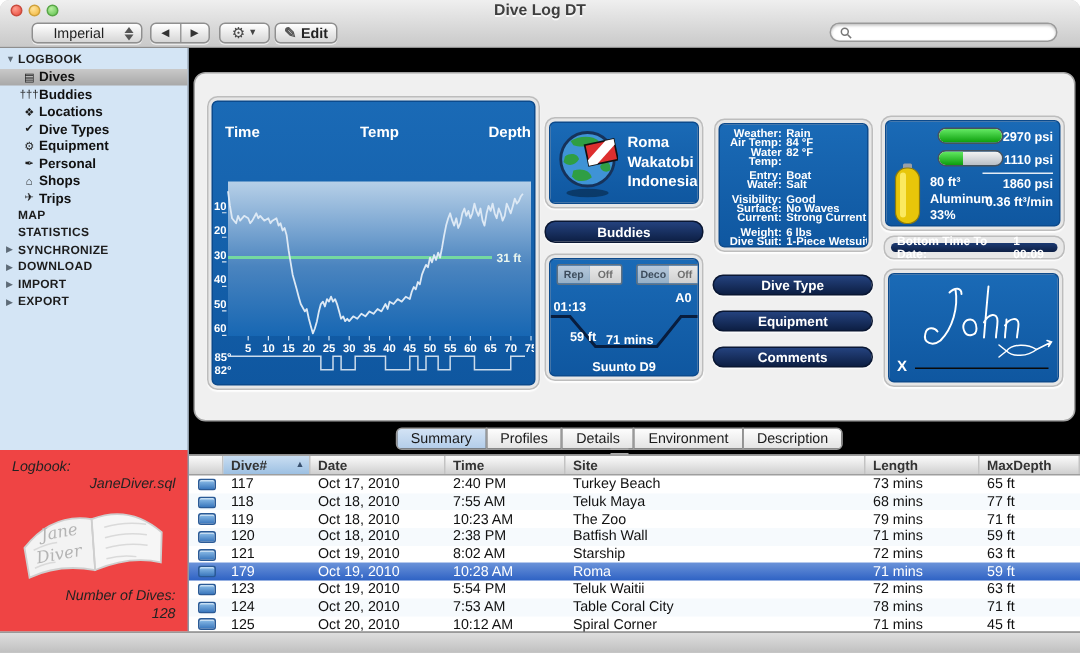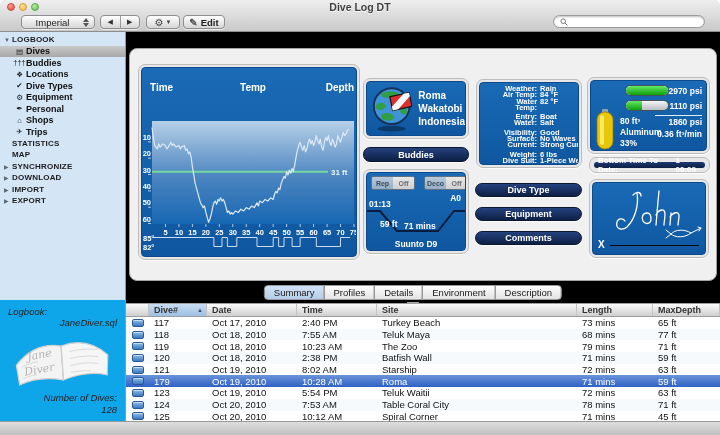--- a/index.html
+++ b/index.html
@@ -40,21 +40,21 @@
   .sidebar{position:absolute;left:0;top:32px;width:126px;height:268px;background:#d4e5f5;border-right:1px solid #8b98a5;padding-top:2px;}
   .sb-row{height:11.5px;display:flex;align-items:center;padding-left:4px;white-space:nowrap;}
   .sb-row .tri{width:8px;font-size:6px;color:#5e6b77;}
   .sb-row.group .label{font-size:8px;font-weight:bold;color:#1c1c1c;letter-spacing:.2px;}
   .sb-row.item{padding-left:13px;}
   .sb-row.item .icn{width:13px;font-size:7.5px;color:#1d1d1d;text-align:center;}
   .sb-row.item .label{font-size:9px;font-weight:bold;color:#111;}
   .sb-row.sel{background:linear-gradient(#c9c9c9,#a8a8a8);}
 
   
-  .logpanel{position:absolute;left:0;top:300px;width:126px;height:121px;background:#0ea5e9;border-right:1px solid #8b98a5;font-style:italic;}
+  .logpanel{position:absolute;left:0;top:300px;width:126px;height:121px;background:#ef4444;border-right:1px solid #8b98a5;font-style:italic;}
   .lp-label{position:absolute;left:8px;top:6px;font-size:9.5px;color:#222;}
   .lp-file{position:absolute;right:8px;top:17px;font-size:9.5px;color:#222;}
   .lp-dives{position:absolute;right:8px;top:92px;font-size:9.5px;color:#222;}
   .lp-count{position:absolute;right:8px;top:104px;font-size:9.5px;color:#222;}
   .lp-book{position:absolute;left:8px;top:28px;}
 
   
   .content{position:absolute;left:126px;top:32px;width:650px;height:389px;background:#000000;}
   .panel{position:absolute;left:3px;top:16px;width:588px;height:233px;background:#f0f0f0;border:1px solid #a3a3a3;border-radius:8px;box-shadow:0 1px 2px rgba(0,0,0,.2);}
 
@@ -73,21 +73,21 @@
   
   .comp-frame{left:233px;top:120px;width:106px;height:85px;}
   .toggles{position:absolute;left:4px;top:3px;display:flex;gap:9px;}
   .tgl{display:flex;border:1px solid #5e7183;border-radius:2px;overflow:hidden;}
   .tgl span{width:21px;height:12px;font-size:7px;font-weight:bold;display:flex;align-items:center;justify-content:center;}
   .tgl .on{background:linear-gradient(#b7c9dc,#94afc7);color:#3d4c5c;}
   .tgl .off{background:linear-gradient(#e9e9e9,#cfcfcf);color:#6e6e6e;}
   .comp-lab{position:absolute;color:#fff;font-weight:bold;font-size:8.5px;}
   
   .weather-frame{left:346px;top:30px;width:106px;height:89px;}
-  .wgrid{position:absolute;left:16px;top:3px;width:100%;display:grid;grid-template-columns:45% 55%;}
+  .wgrid{position:absolute;left:0;top:3px;width:100%;display:grid;grid-template-columns:45% 55%;}
   .wlab{text-align:right;padding-right:3px;font-size:7.5px;font-weight:bold;color:#fff;line-height:6.3px;}
   .wval{font-size:7.5px;font-weight:bold;color:#fff;line-height:6.3px;white-space:nowrap;}
   .wgap{grid-column:1/-1;height:3px;}
   
   .tank-frame{left:457px;top:28px;width:123px;height:77px;}
   .pbar{position:absolute;width:44px;height:11px;border-radius:6px;border:1px solid #44525f;background:linear-gradient(#f4f4f4,#b9bfc6);overflow:hidden;}
   .pbar .fill{height:100%;background:linear-gradient(#63e963,#0c9e0c);border-radius:5px 0 0 5px;}
   .pbar .fill.full{border-radius:5px;}
   .tlab{position:absolute;right:4px;color:#fff;font-size:8.5px;font-weight:bold;}
   .tline{position:absolute;right:4px;width:47px;border-top:1px solid #e3ecf5;}
@@ -197,25 +197,25 @@
       <div class="sb-row item">
         <span class="icn">⌂</span>
         <span class="label">Shops</span>
       </div>
       <div class="sb-row item">
         <span class="icn">✈</span>
         <span class="label">Trips</span>
       </div>
       <div class="sb-row group">
         <span class="tri"></span>
-        <span class="label">STATISTICS</span>
+        <span class="label">MAP</span>
       </div>
       <div class="sb-row group">
         <span class="tri"></span>
-        <span class="label">MAP</span>
+        <span class="label">STATISTICS</span>
       </div>
       <div class="sb-row group">
         <span class="tri">▶</span>
         <span class="label">SYNCHRONIZE</span>
       </div>
       <div class="sb-row group">
         <span class="tri">▶</span>
         <span class="label">DOWNLOAD</span>
       </div>
       <div class="sb-row group">

